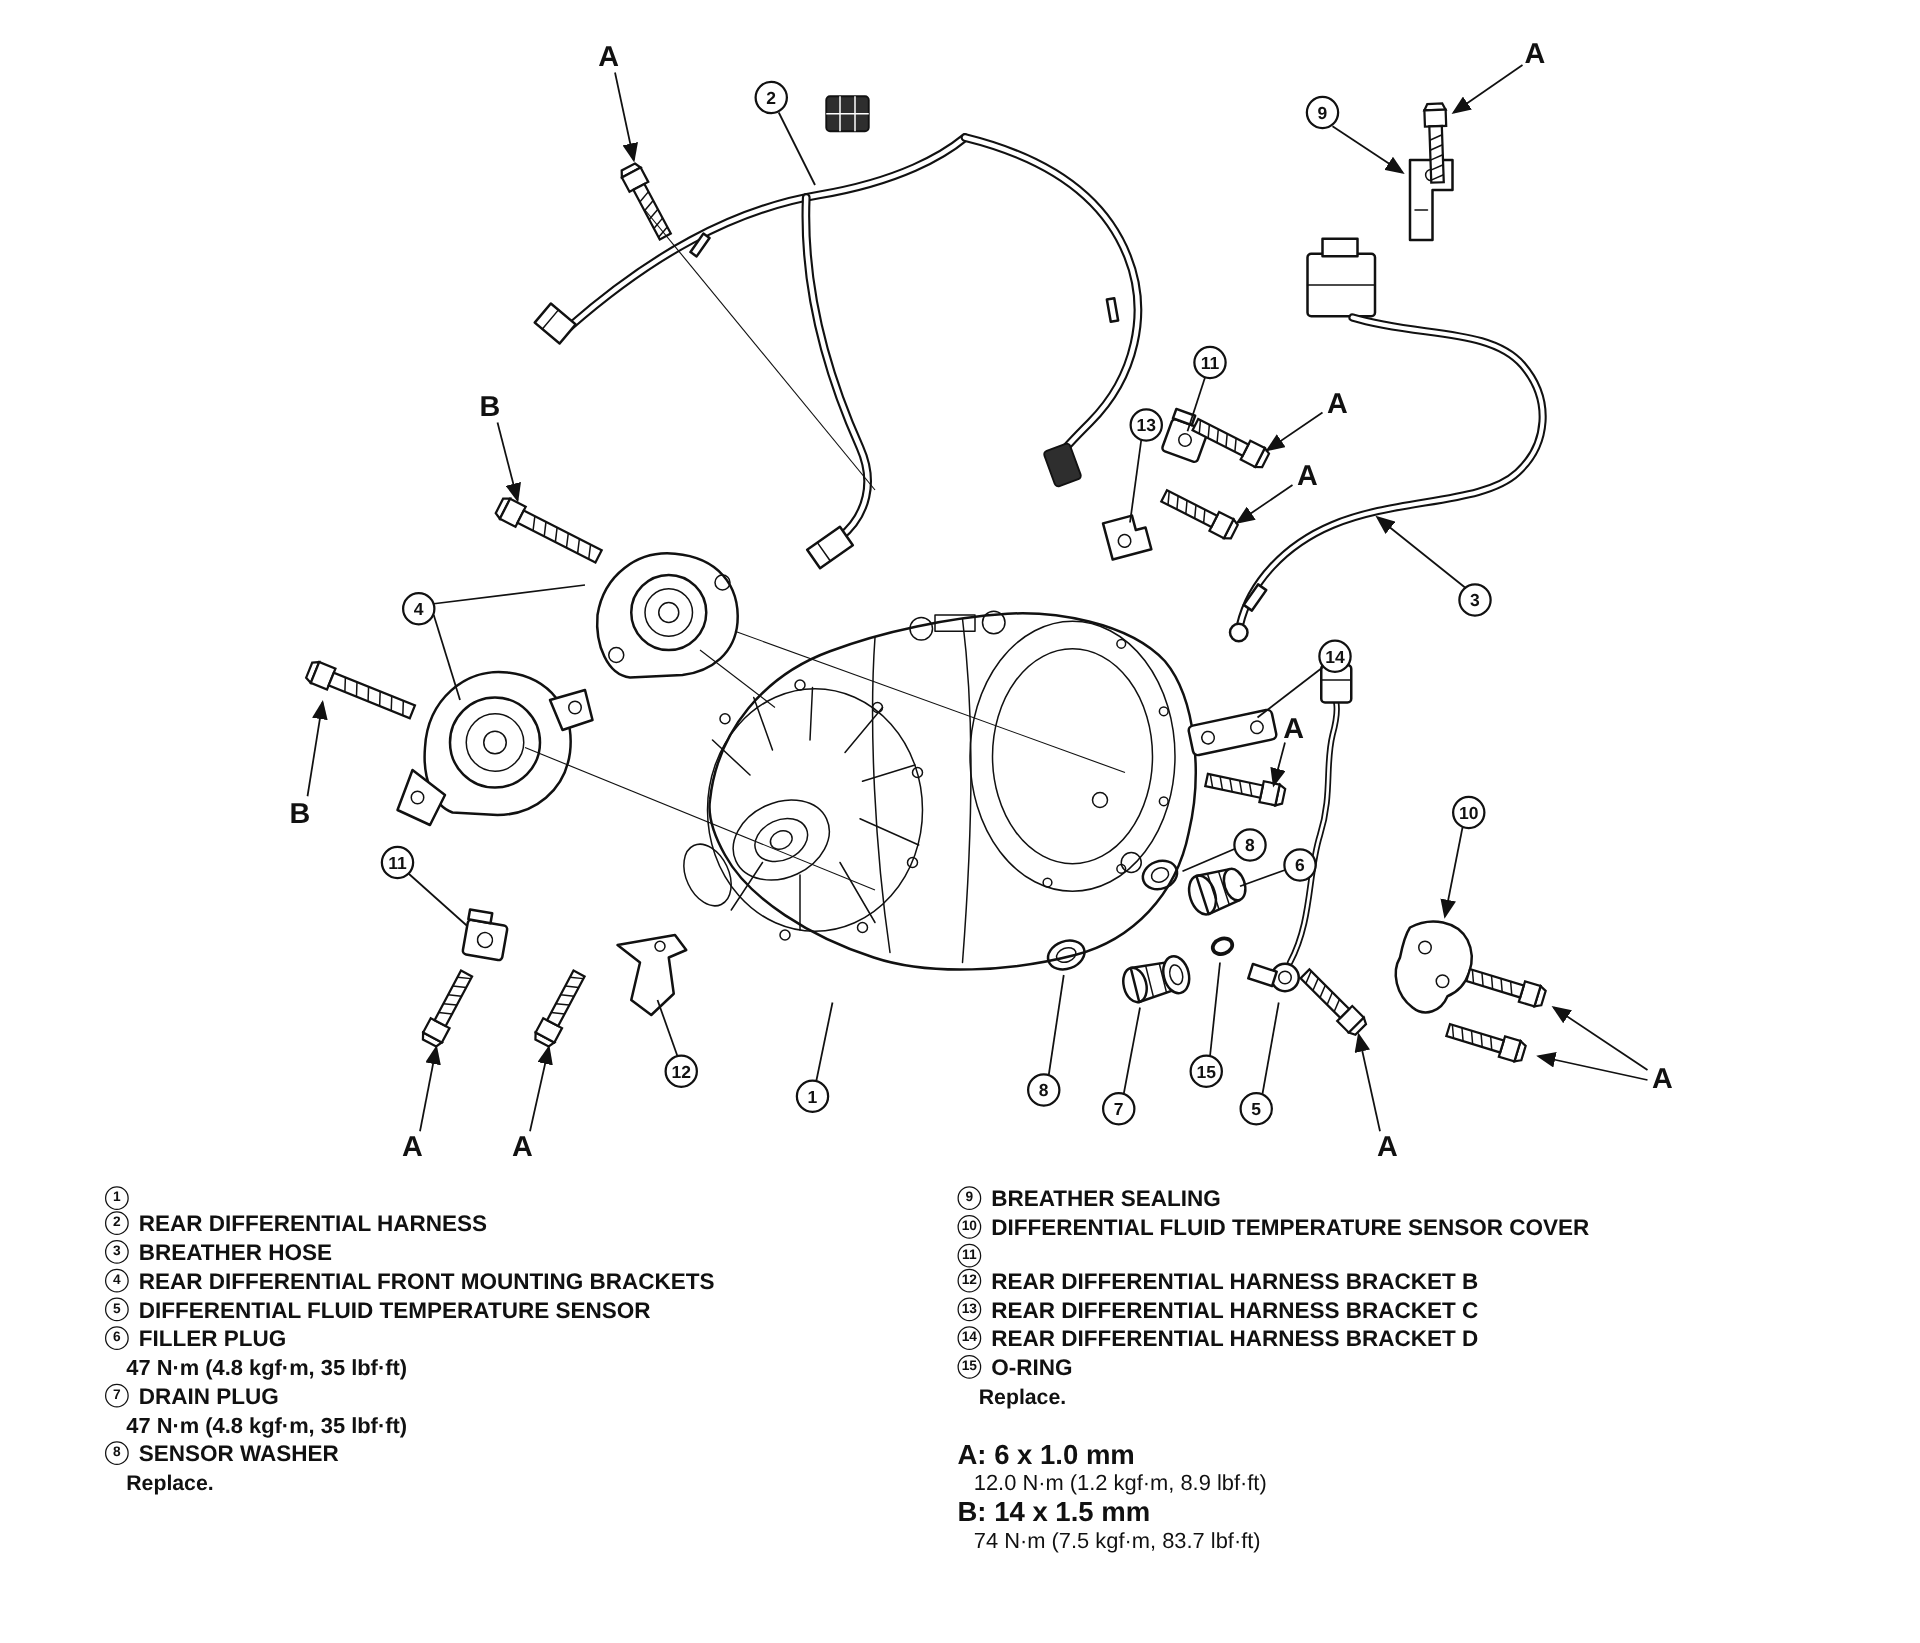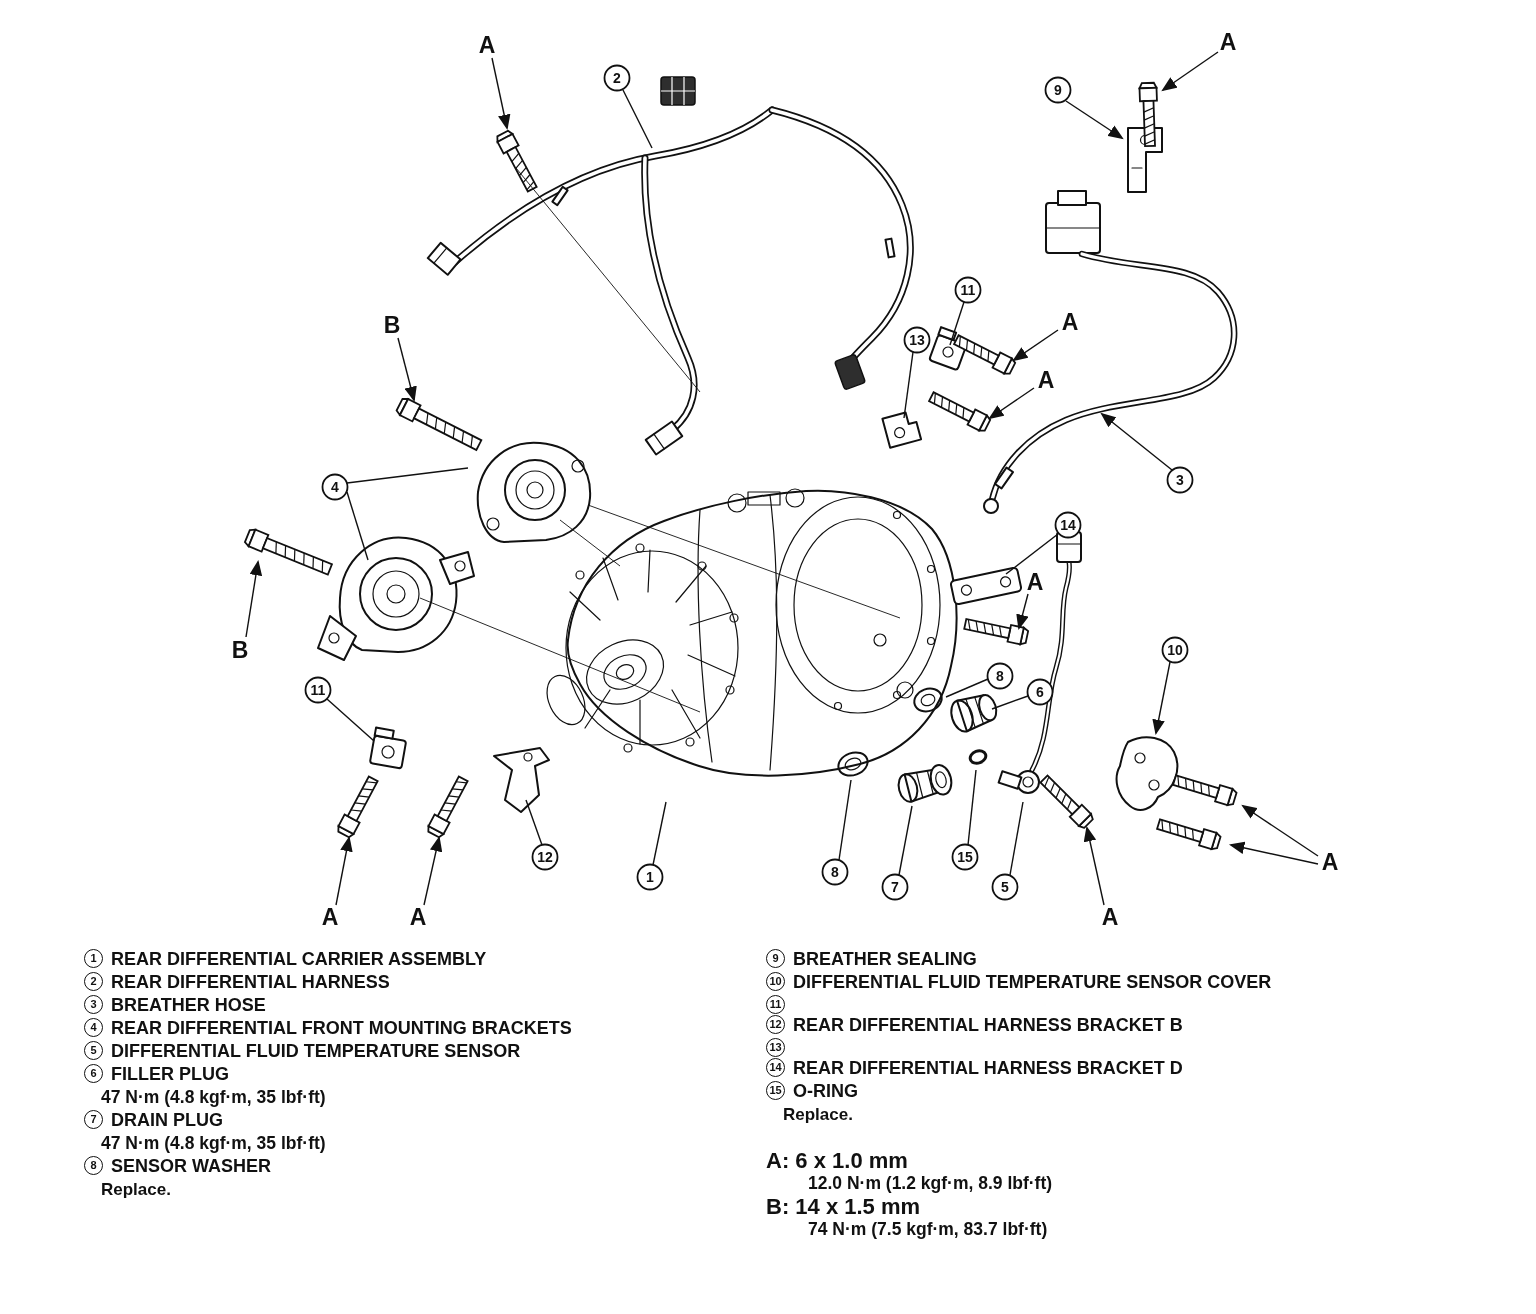--- a/index.html
+++ b/index.html
@@ -29,21 +29,21 @@
   .legend-col{position:absolute;}
   #legend-left{left:84px;top:948px;width:650px;}
   #legend-right{left:766px;top:948px;width:740px;}
   .lrow{display:flex;align-items:flex-start;gap:8px;font-size:18px;font-weight:bold;line-height:23px;}
   .badge{flex:0 0 auto;width:19px;height:19px;border:1.6px solid #111;border-radius:50%;font-size:11px;font-weight:bold;display:flex;align-items:center;justify-content:center;margin-top:1px;box-sizing:border-box;}
   .lbl{white-space:nowrap;}
   .lsub{margin-left:17px;font-size:17.5px;font-weight:bold;line-height:23px;}
   .lsub.plain{font-weight:bold;font-size:17px;}
   .notes{margin-top:23px;}
   .nrow{font-size:22px;font-weight:bold;line-height:23px;}
-  .nsub{margin-left:42px;font-size:17.5px;font-weight:bold;line-height:23px;}
+  .nsub{margin-left:13px;font-size:17.5px;font-weight:normal;line-height:23px;}
 </style>
 </head>
 <body>
 
 <div class="page">
 
   <svg width="1536" height="946" viewBox="0 0 1536 946">
     <defs>
       <marker id="arrowhead" markerWidth="11" markerHeight="9" refX="9.5" refY="4.5" orient="auto">
         <path d="M0,0 L11,4.5 L0,9 Z" fill="#111"></path>
@@ -349,21 +349,20 @@
         <text x="418" y="917" class="callout-letter">A</text>
         <line x1="1318" y1="856" x2="1243" y2="806" class="leader" marker-end="url(#arrowhead)"></line>
         <line x1="1318" y1="864" x2="1231" y2="845" class="leader" marker-end="url(#arrowhead)"></line>
         <text x="1330" y="862" class="callout-letter">A</text>
       </g>
   </svg>
 
   <div class="legend-col" id="legend-left">
     <div class="lrow">
         <span class="badge">1</span>
-        <span class="lbl">REAR DIFFERENTIAL CARRIER ASSEMBLY</span>
       </div>
     <div class="lrow">
         <span class="badge">2</span>
         <span class="lbl">REAR DIFFERENTIAL HARNESS</span>
       </div>
     <div class="lrow">
         <span class="badge">3</span>
         <span class="lbl">BREATHER HOSE</span>
       </div>
     <div class="lrow">
@@ -402,20 +401,21 @@
       </div>
     <div class="lrow">
         <span class="badge">11</span>
       </div>
     <div class="lrow">
         <span class="badge">12</span>
         <span class="lbl">REAR DIFFERENTIAL HARNESS BRACKET B</span>
       </div>
     <div class="lrow">
         <span class="badge">13</span>
+        <span class="lbl">REAR DIFFERENTIAL HARNESS BRACKET C</span>
       </div>
     <div class="lrow">
         <span class="badge">14</span>
         <span class="lbl">REAR DIFFERENTIAL HARNESS BRACKET D</span>
       </div>
     <div class="lrow">
         <span class="badge">15</span>
         <span class="lbl">O-RING</span>
       </div>
     <div class="lsub plain">Replace.</div>

